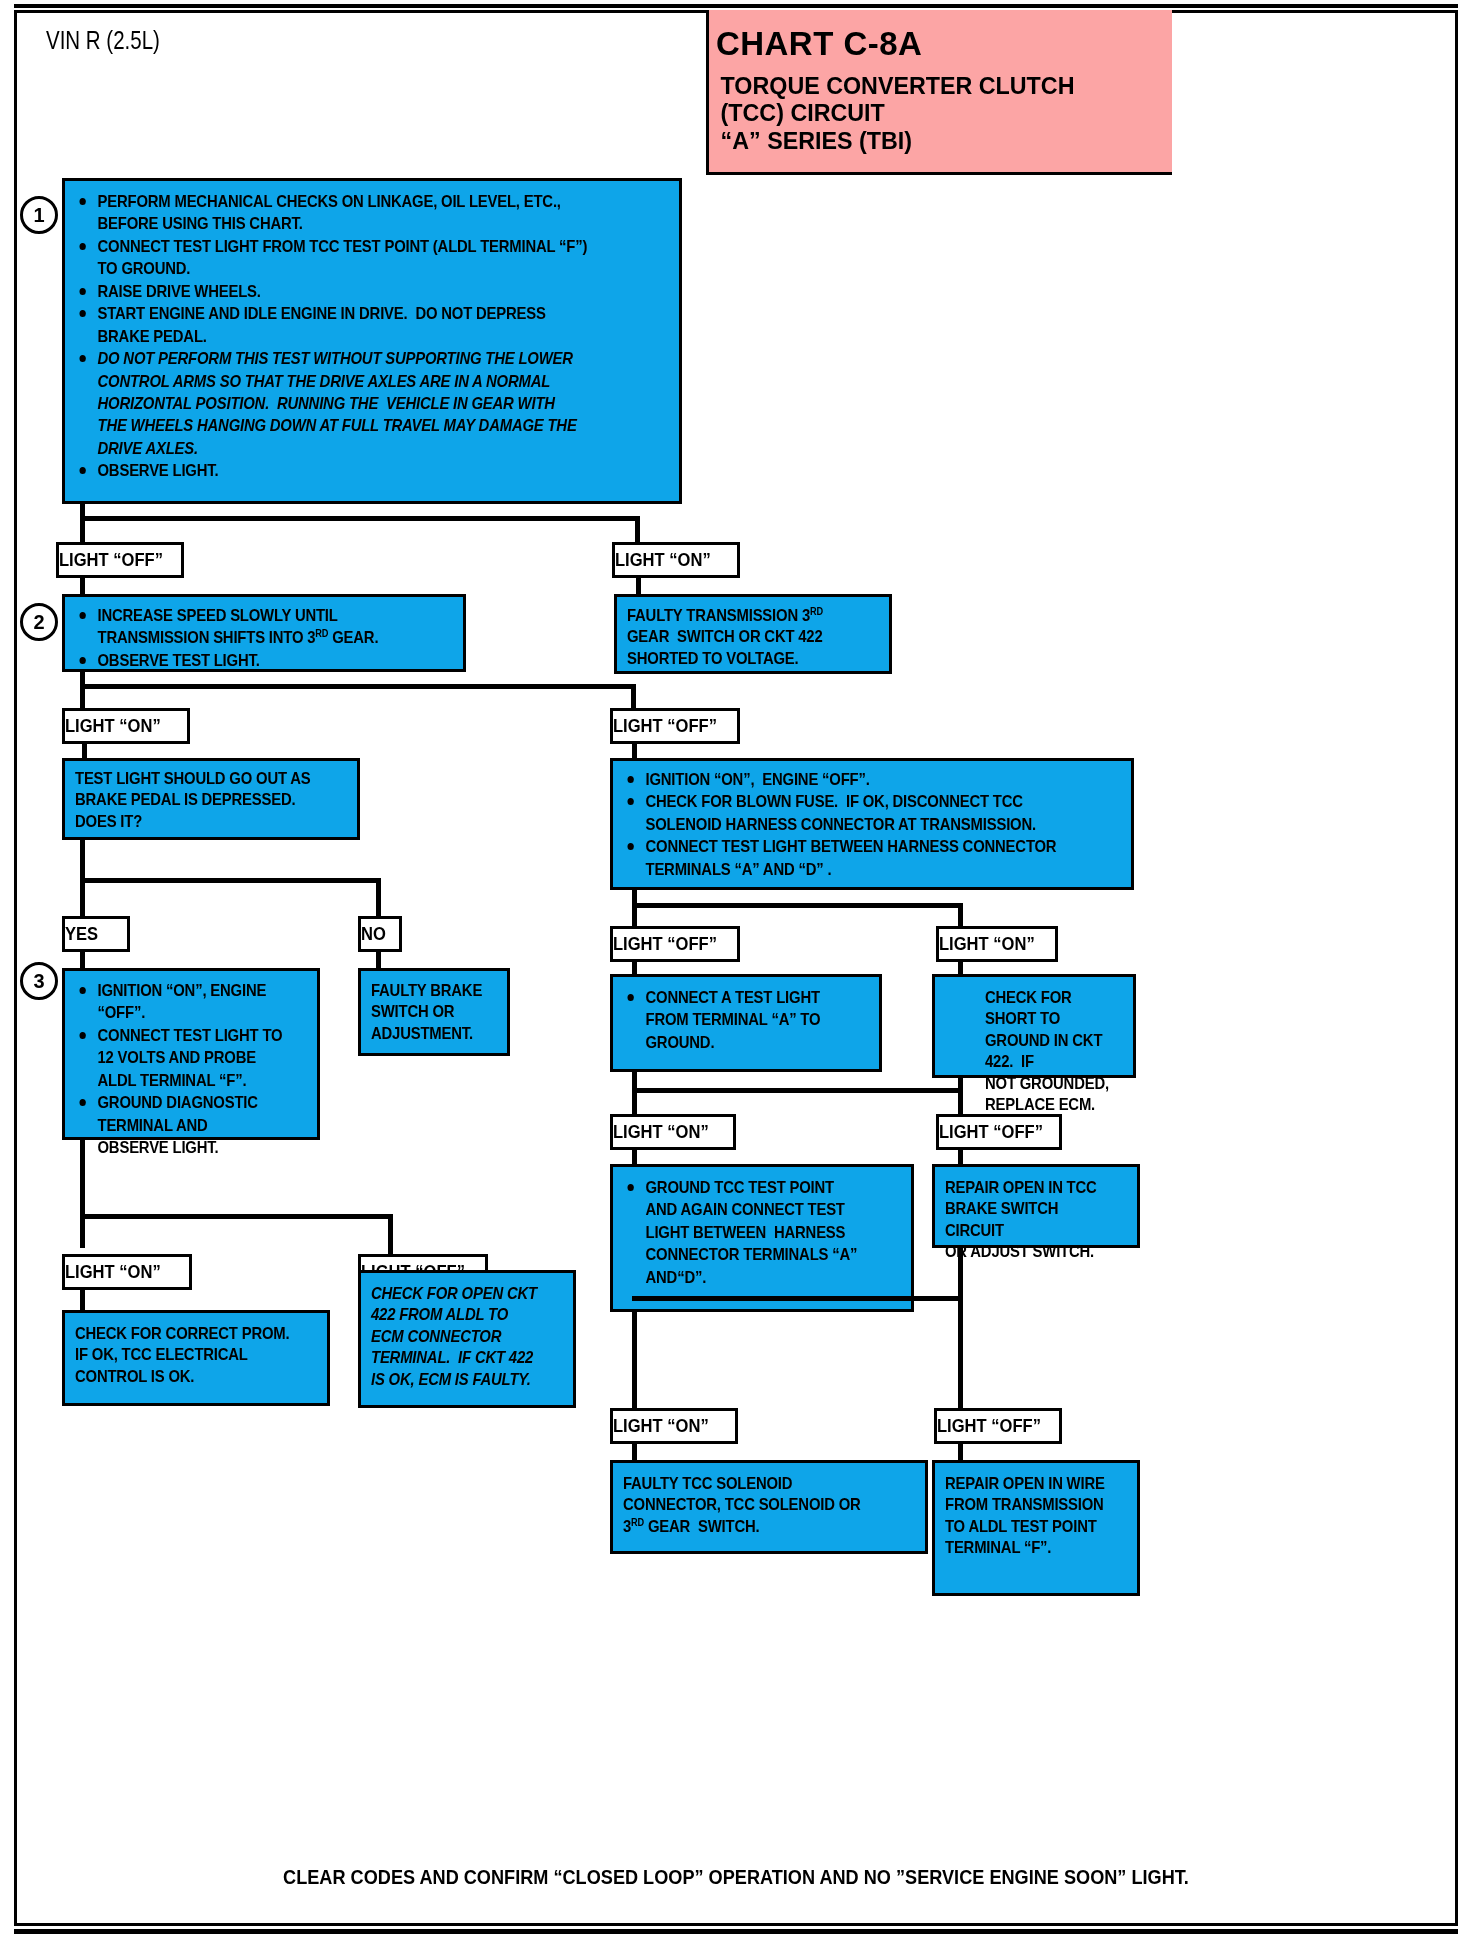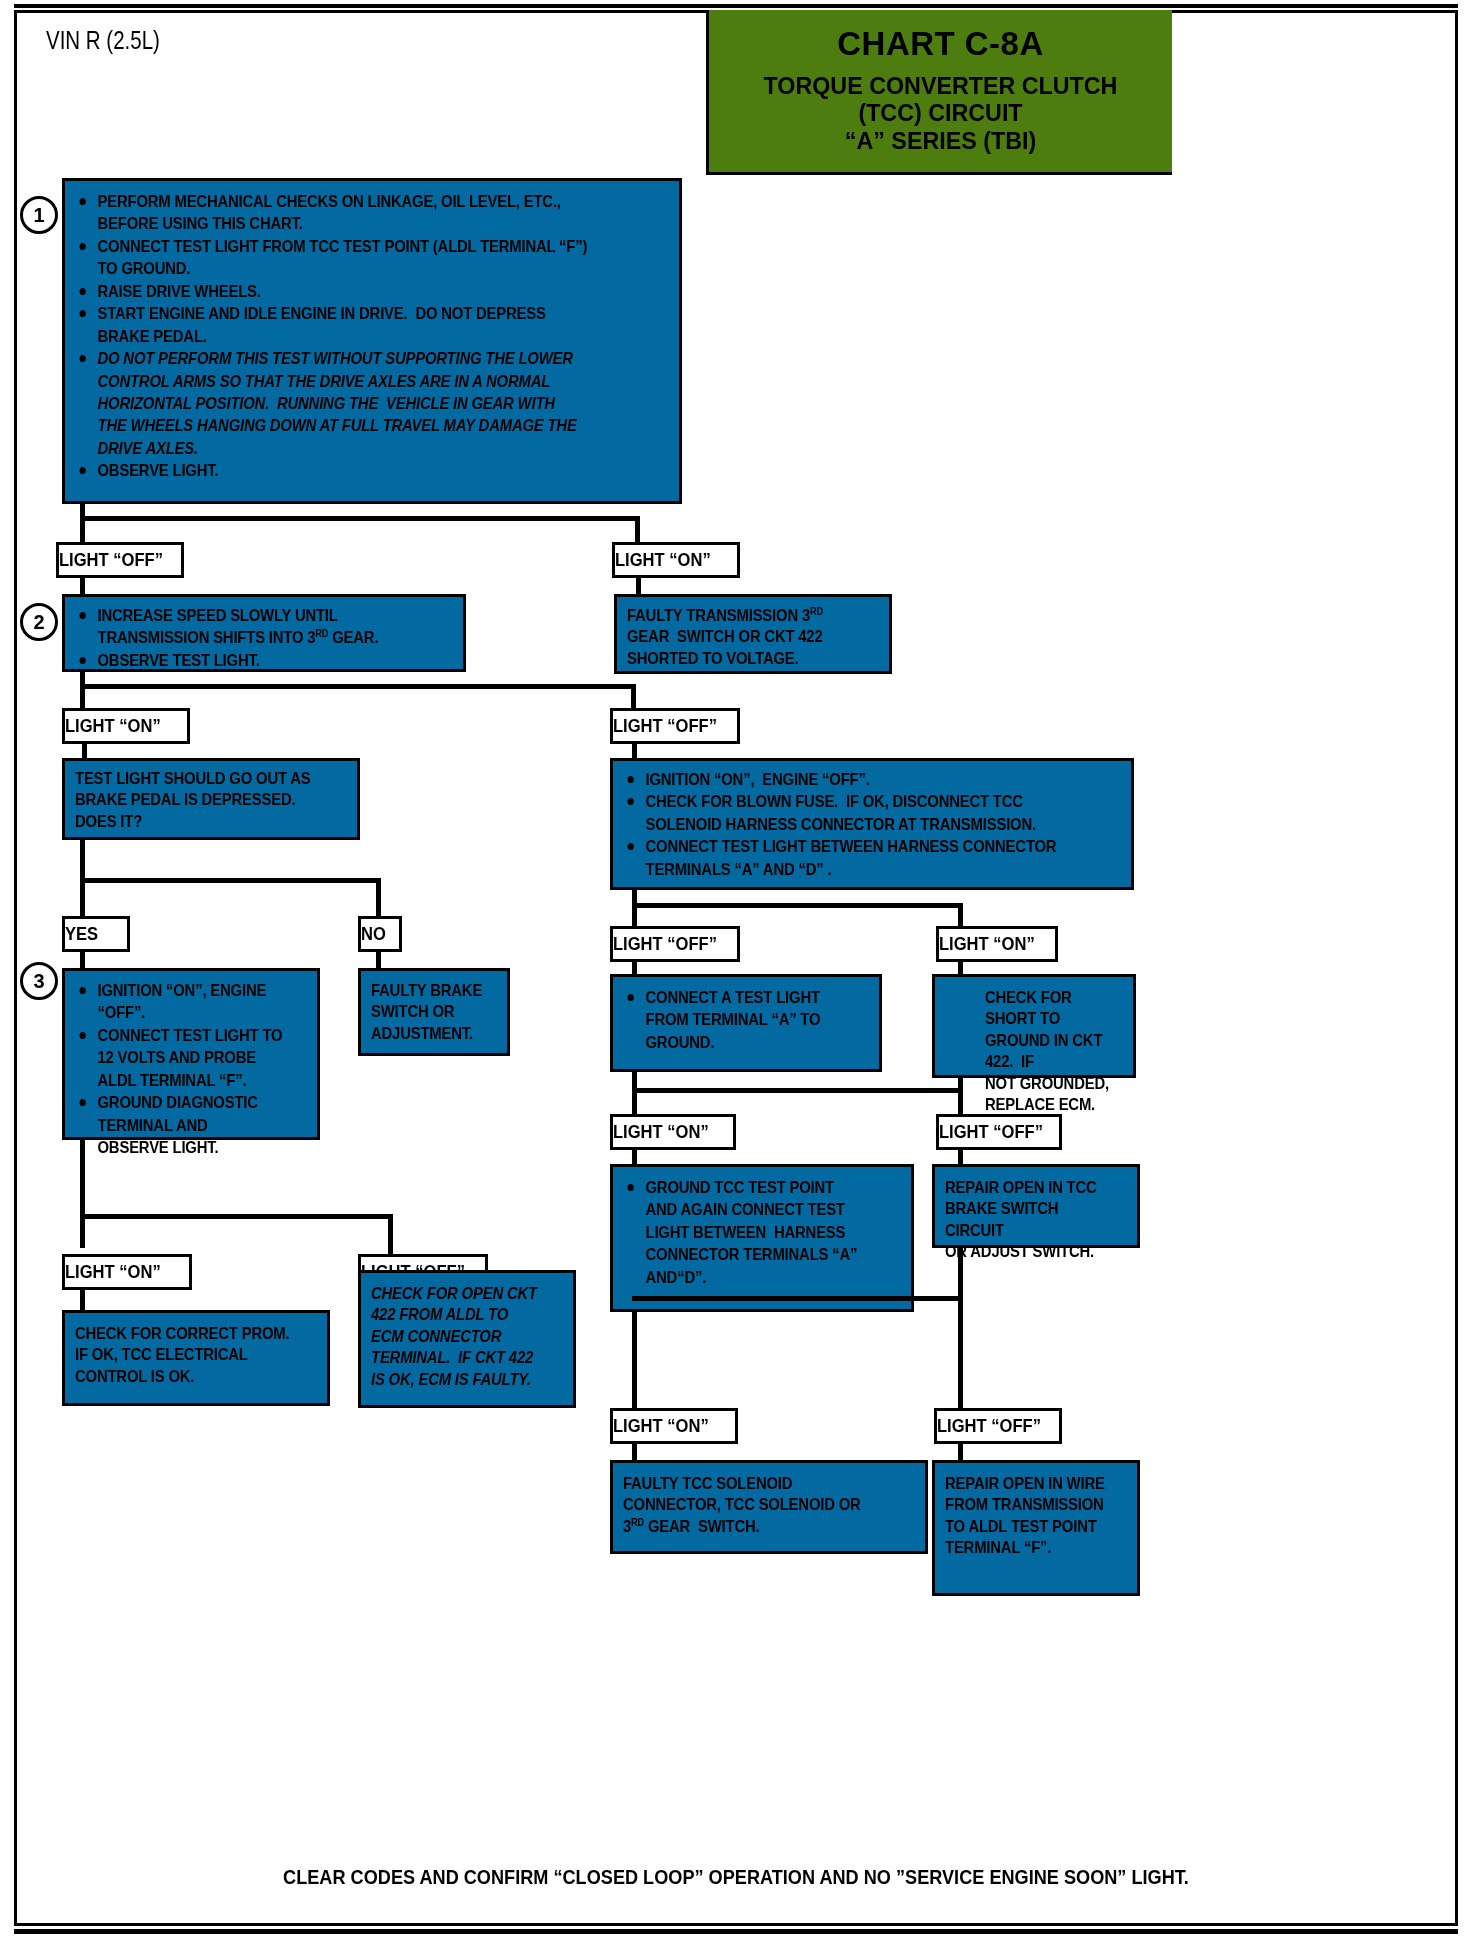--- a/index.html
+++ b/index.html
@@ -47,40 +47,39 @@
     position:absolute;left:46px;top:26px;
     font-size:25px;font-weight:normal;
     font-family:"Liberation Sans","DejaVu Sans",sans-serif;
     letter-spacing:0px;
     transform:scaleX(0.82);transform-origin:left top;
   }
   .title-box{
     position:absolute;left:706px;top:10px;width:466px;height:165px;
     border:3px solid #000;border-top:none;border-right:none;
     box-sizing:border-box;
-    text-align:center;
-    background:#4d7c0f;
+    background:#fca5a5;
   }
   .title-box .main{
     font-weight:bold;font-size:34px;letter-spacing:0.5px;
     margin-top:14px;
     transform:scaleX(0.97);
   }
   .title-box .sub{
     font-weight:bold;font-size:24.5px;line-height:1.12;
     margin-top:9px;letter-spacing:0px;
     transform:scaleX(0.95);
   }
 
   
   .box{
     position:absolute;
     border:3px solid #000;
     box-sizing:border-box;
-    background:#0369a1;
+    background:#0ea5e9;
   }
   .box .body{
     padding:10px 8px 8px 10px;
   }
   
   .lbl{
     position:absolute;
     border:3px solid #000;
     box-sizing:border-box;
     background:#fff;

